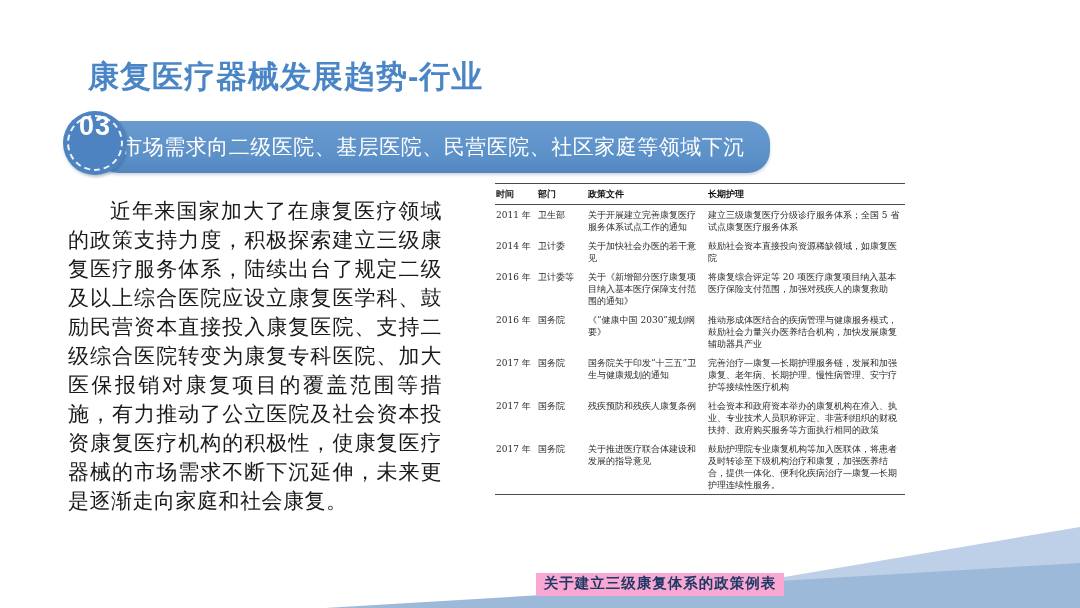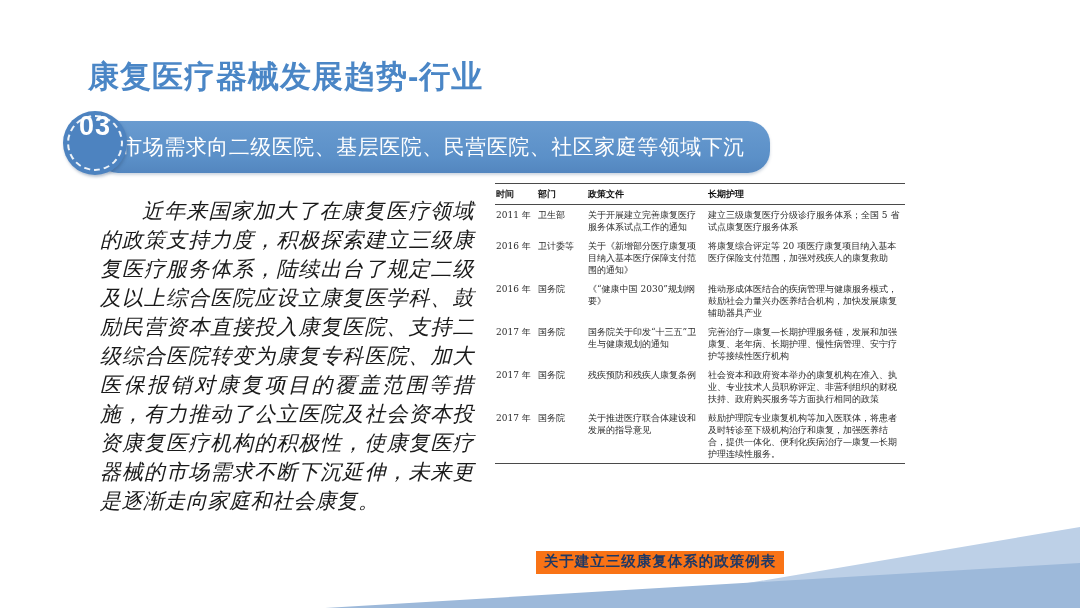--- a/index.html
+++ b/index.html
@@ -37,23 +37,23 @@
     display:flex;align-items:flex-start;justify-content:center;
     box-shadow:1px 2px 3px rgba(50,80,120,.35);
   }
   .badge::after{
     content:"";position:absolute;inset:4px;border-radius:50%;
     border:2px dashed rgba(255,255,255,.9);
   }
   .badge span{color:#fff;font-size:27px;font-weight:bold;letter-spacing:1px;}
   
   .body-text{
-    position:absolute;left:100px;top:196px;width:374px;margin:0;
+    position:absolute;left:68px;top:196px;width:374px;margin:0;
     font-size:21px;line-height:29px;color:#1a1a1a;
-    text-align:justify;text-indent:2em;letter-spacing:0.5px;font-style:italic;
+    text-align:justify;text-indent:2em;letter-spacing:0.5px;
   }
   
   .table-wrap{position:absolute;left:479px;top:183px;width:410px;margin-left:16px;}
   table.policy{
     width:100%;border-collapse:collapse;table-layout:fixed;
     font-family:"DejaVu Serif","Liberation Serif",serif;
     font-size:9px;line-height:12px;color:#2b2b2b;
     border-bottom:1px solid var(--table_line);
   }
   table.policy th{
@@ -64,21 +64,21 @@
   }
   table.policy td{
     vertical-align:top;padding:4px 5px 3px 1px;
   }
   col.c0{width:42px;} col.c1{width:50px;} col.c2{width:120px;} col.c3{width:198px;}
   
   .table-footer{position:absolute;left:460px;top:551px;width:400px;text-align:center;z-index:3;}
   .table-caption{
     display:inline-block;font-family:"DejaVu Serif","Liberation Serif",serif;
     font-weight:bold;font-size:14.5px;color:var(--caption_navy);
-    letter-spacing:1px;background:#f97316;padding:1px 8px 3px;
+    letter-spacing:1px;background:#f9a8d4;padding:1px 8px 3px;margin-top:22px;
   }
   .data-source{
     position:absolute;left:796px;top:553px;z-index:3;
     font-family:"DejaVu Serif","Liberation Serif",serif;
     font-weight:bold;font-size:9.5px;color:var(--caption_navy);
     background:#fff;padding:2px 5px;white-space:nowrap;
   }
   
   .deco{position:absolute;inset:0;pointer-events:none;}
   .deco-light{background:var(--deco_light);clip-path:polygon(600px 608px,1080px 527px,1080px 608px);}
@@ -117,20 +117,26 @@
           </tr>
         </thead>
       <tbody>
           <tr>
             <td>2011 年</td>
             <td>卫生部</td>
             <td>关于开展建立完善康复医疗服务体系试点工作的通知</td>
             <td>建立三级康复医疗分级诊疗服务体系；全国 5 省试点康复医疗服务体系</td>
           </tr>
           <tr>
+            <td>2014 年</td>
+            <td>卫计委</td>
+            <td>关于加快社会办医的若干意见</td>
+            <td>鼓励社会资本直接投向资源稀缺领域，如康复医院</td>
+          </tr>
+          <tr>
             <td>2016 年</td>
             <td>卫计委等</td>
             <td>关于《新增部分医疗康复项目纳入基本医疗保障支付范围的通知》</td>
             <td>将康复综合评定等 20 项医疗康复项目纳入基本医疗保险支付范围，加强对残疾人的康复救助</td>
           </tr>
           <tr>
             <td>2016 年</td>
             <td>国务院</td>
             <td>《“健康中国 2030”规划纲要》</td>
             <td>推动形成体医结合的疾病管理与健康服务模式，鼓励社会力量兴办医养结合机构，加快发展康复辅助器具产业</td>

